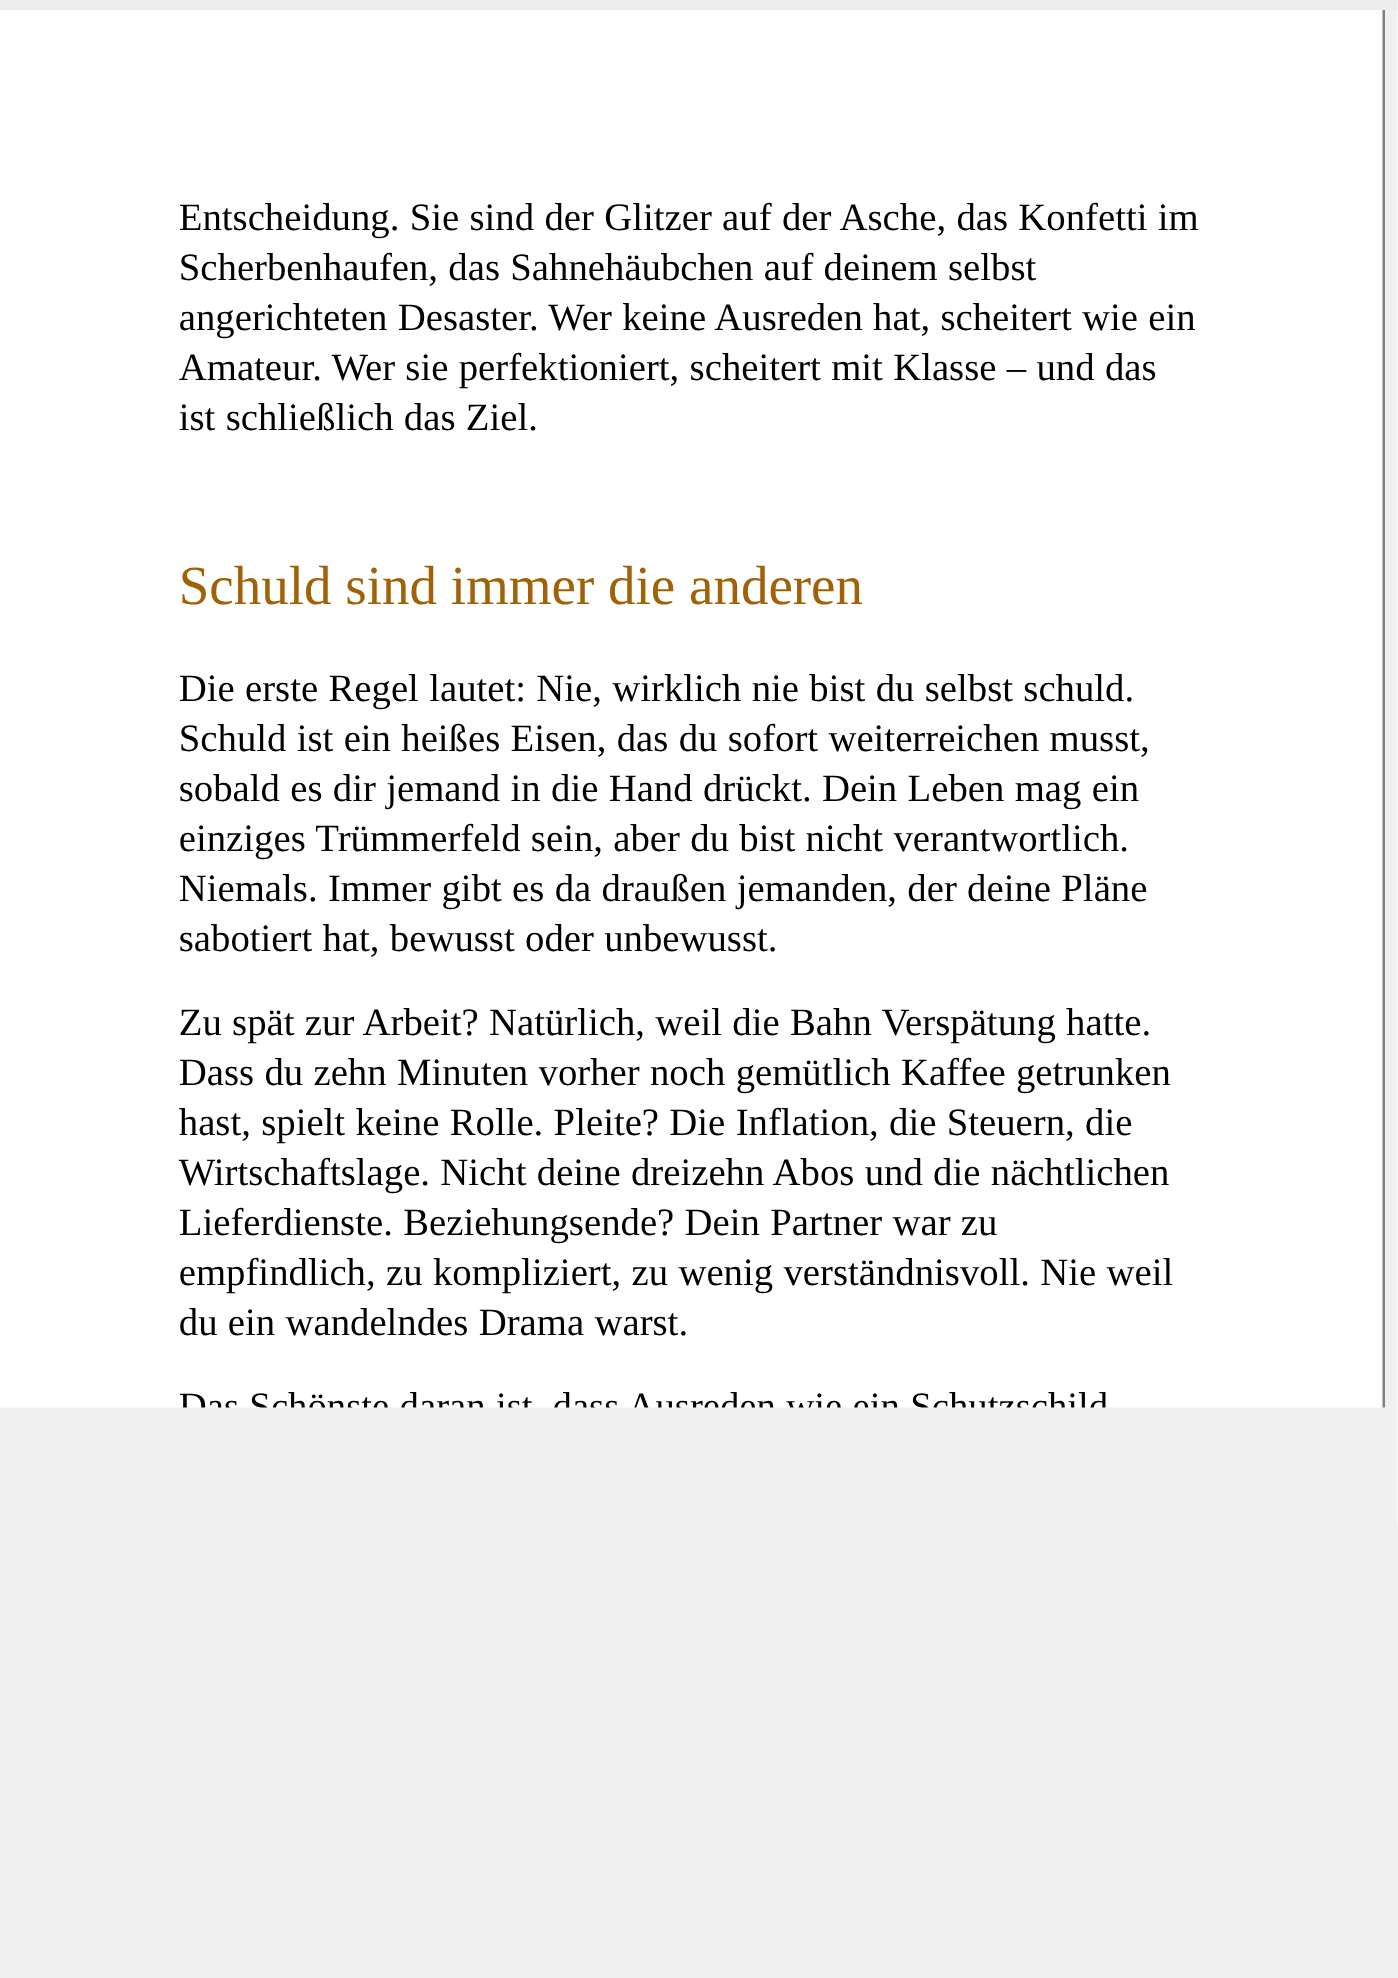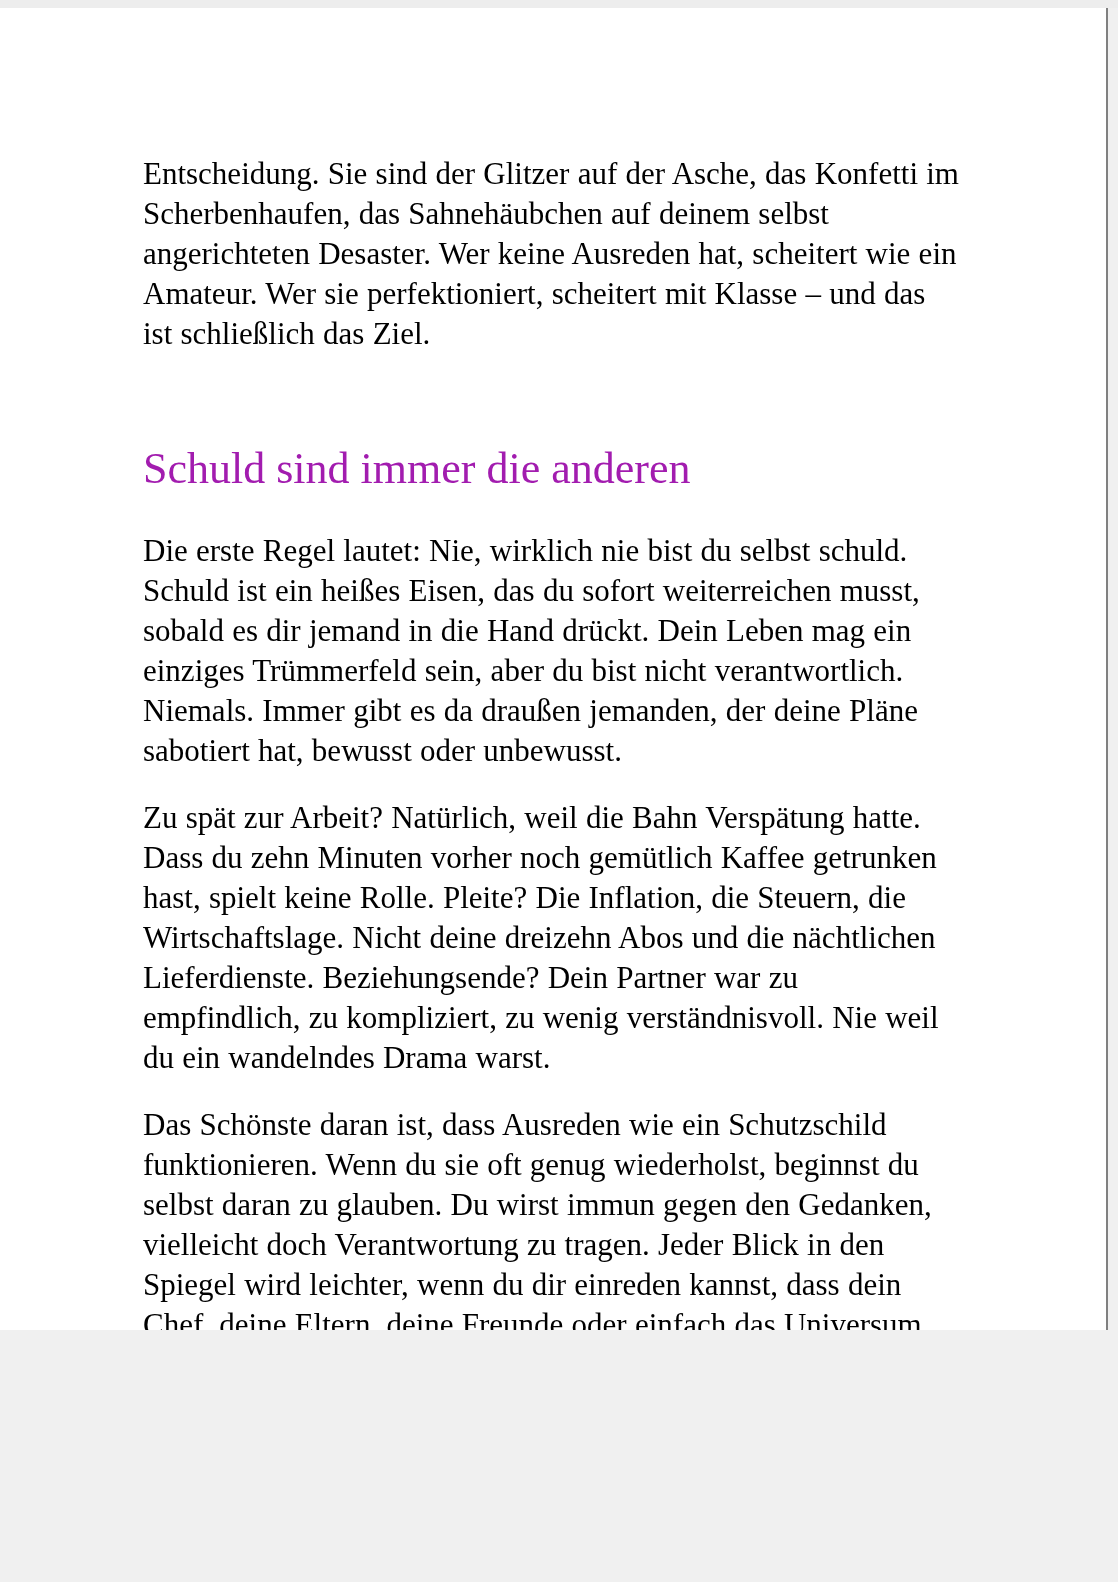--- a/index.html
+++ b/index.html
@@ -23,21 +23,21 @@
     height: 8px;
     background: #ededed;
   }
 
   
   .page-sheet {
     position: absolute;
     left: 0px;
     top: 8px;
     width: 1108px;
-    height: 1322px;
+    height: 1118px;
     background: #ffffff;
     border-right: 2px solid #808080;
     box-sizing: border-box;
     overflow: hidden;
   }
 
   .page-content {
     position: absolute;
     left: 143px;
     top: 0px;
@@ -55,21 +55,21 @@
   }
 
   .doc-paragraph.first-block {
     margin-top: 146px;
   }
 
   .doc-heading {
     font-size: 44px;
     line-height: 52px;
     font-weight: normal;
-    color: #a21caf;
+    color: #a16207;
     margin: 0;
     padding-top: 62px;
     padding-bottom: 36px;
     text-align: left;
   }
 
   .doc-paragraph.tail-block {
     margin-bottom: 0;
   }
 </style>

